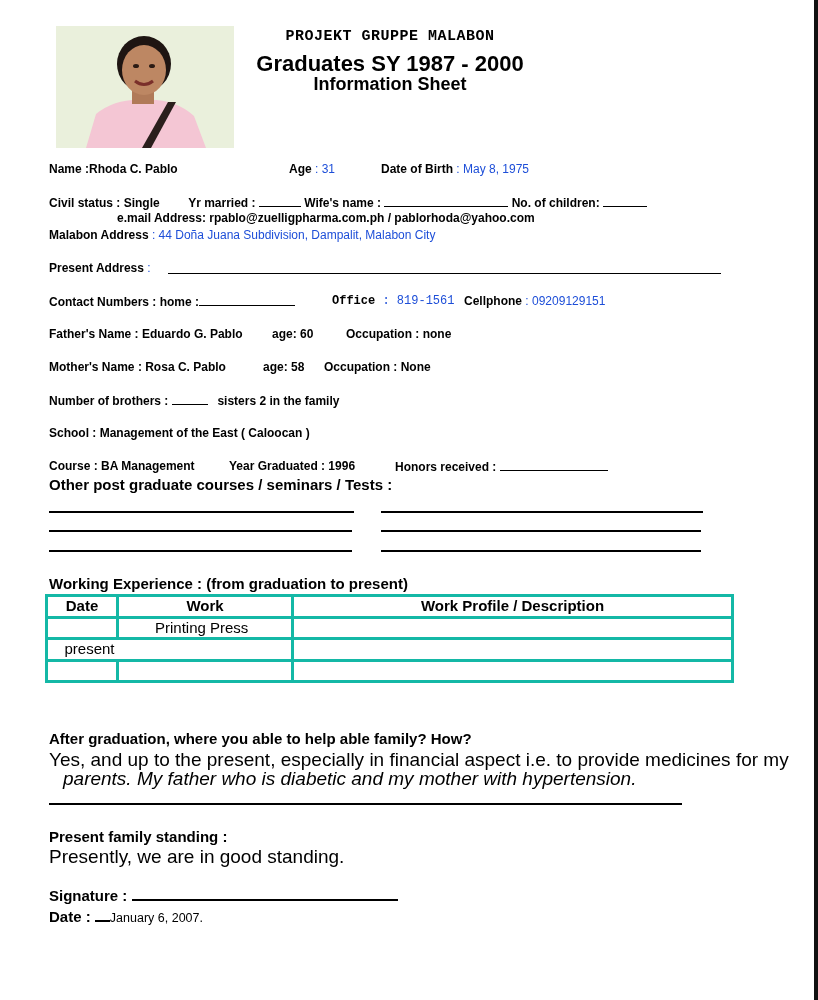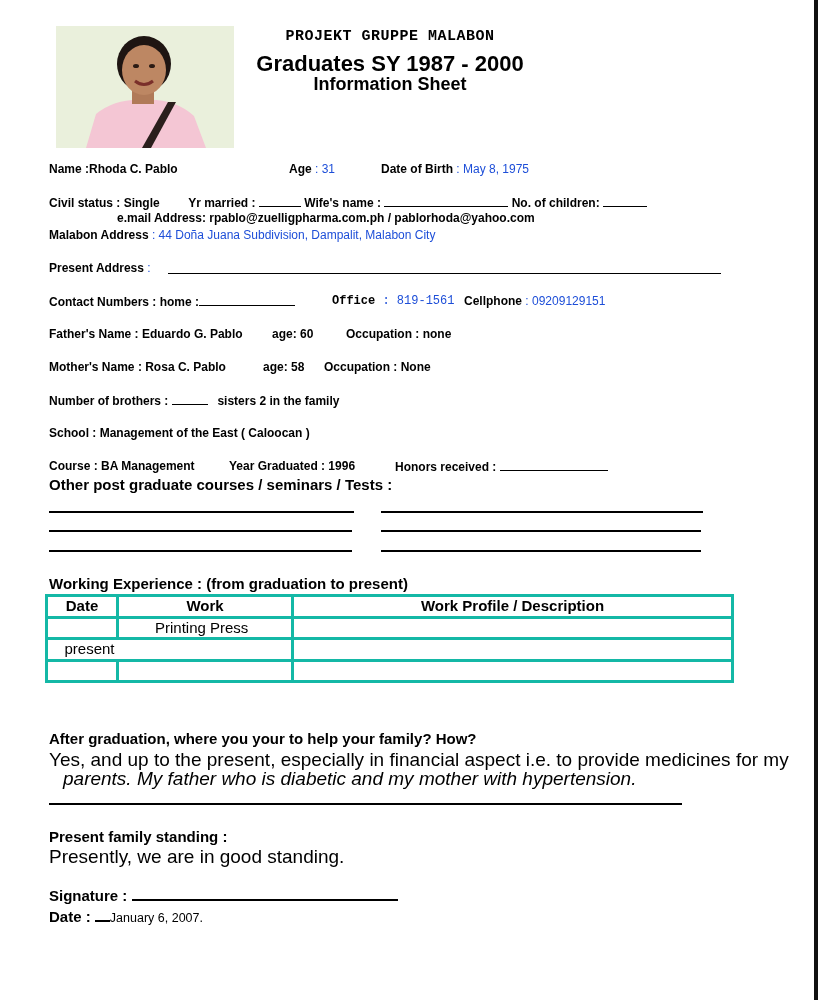--- a/index.html
+++ b/index.html
@@ -160,21 +160,21 @@
       <td></td>
     </tr>
     <tr>
       <td></td>
       <td></td>
       <td></td>
     </tr>
   </tbody>
 </table>
 
-<div class="h2" style="top:730px;">After graduation, where you your to help your family?  How?</div>
+<div class="h2" style="top:730px;">After graduation, where you able to help able family?  How?</div>
 <div class="para" style="top:750px;">Yes, and up to the present, especially in financial aspect i.e. to provide medicines for my</div>
 <div class="para" style="top:769px; left:63px;font-style:italic;">parents.  My father who is diabetic and my mother with hypertension.</div>
 <div class="line" style="left:49px; top:803px; width:633px;"></div>
 
 <div class="h2" style="top:828px;">Present family standing :</div>
 <div class="para" style="top:847px;">Presently, we are in good standing.</div>
 
 <div class="h2" style="top:886px;">
   <span>Signature :</span>
   <span class="blank" style="width:266px; height:13px; border-bottom-width:2px;"></span>

